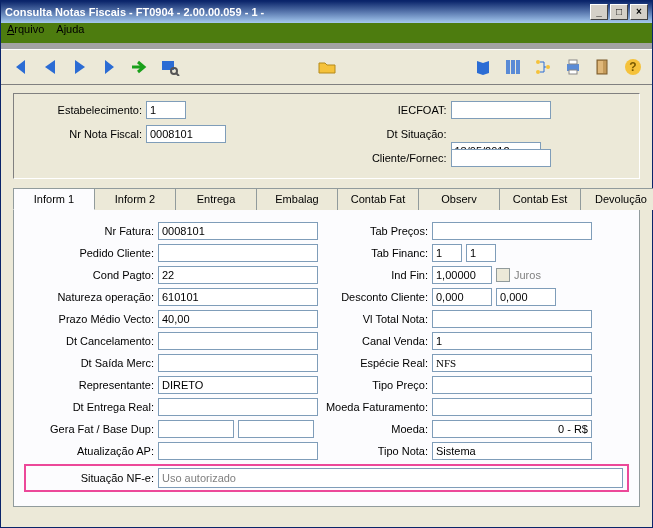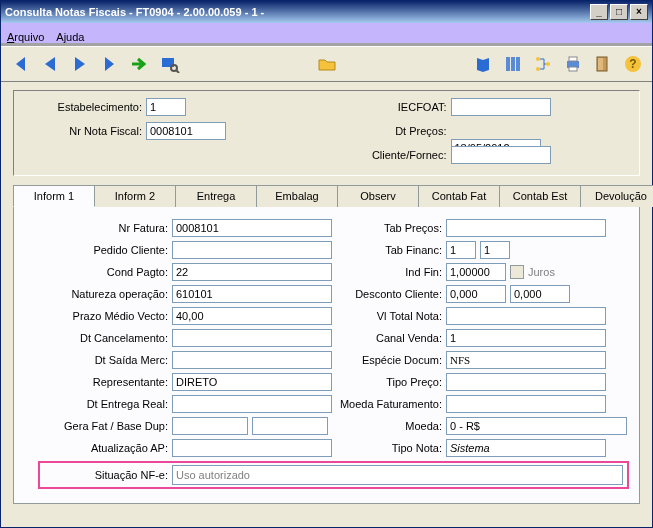--- a/index.html
+++ b/index.html
@@ -1,37 +1,37 @@
 <!DOCTYPE html>
 <html><head>
 <meta charset="utf-8">
 <style>
   html,body{margin:0;padding:0;font-family:Tahoma,Arial,sans-serif;font-size:11px;color:#000;background:#fff}
   .window{width:653px;height:528px;border:1px solid #0a246a;background:#ece9d8;box-sizing:border-box;position:relative}
   .titlebar{height:22px;background:linear-gradient(to bottom,#0a246a,#a6caf0);display:flex;align-items:center;padding:0 4px;color:#fff;font-weight:bold}
   .titlebar .title{flex:1;font-size:11px}
   .titlebar .controls{display:flex;gap:2px}
   .tb-btn{width:16px;height:14px;background:#d4d0c8;color:#000;border:1px solid #fff;border-right-color:#404040;border-bottom-color:#404040;font-size:10px;display:flex;align-items:center;justify-content:center;line-height:1}
-  .menubar{height:20px;background:#c4b5fd;display:flex;align-items:flex-end;padding:0 6px;gap:12px;border-bottom:3px solid #a3a3a3}
+  .menubar{height:20px;background:#4d7c0f;display:flex;align-items:flex-start;padding:0 6px;gap:12px;border-bottom:6px solid #a3a3a3}
   .menubar span{cursor:default}
   .menubar span u{text-decoration:underline}
   .toolbar{height:34px;background:#ece9d8;border-top:1px solid #fff;border-bottom:1px solid #808080;display:flex;align-items:center;padding:0 6px;gap:4px}
   .tool-btn{width:24px;height:24px;display:flex;align-items:center;justify-content:center;border:1px solid transparent}
   .spacer{flex:1}
   .content{padding:8px 12px 4px 12px}
   .header-box{border:1px solid #808080;border-right-color:#fff;border-bottom-color:#fff;padding:6px 8px 10px 8px;background:#ece9d8}
   .row2col{display:flex}
   .col{width:50%;display:flex;flex-direction:column;gap:4px}
   .field{display:flex;align-items:center;gap:4px;height:20px}
   .field label{width:120px;text-align:right}
   .field input{height:18px;border:1px solid #7f9db9;background:#fff;padding:0 3px;font:inherit;box-sizing:border-box}
   .tabs{display:flex;margin-top:8px}
   .tab{padding:4px 10px;border:1px solid #919b9c;border-bottom:none;background:#ece9d8;margin-right:-1px;font-size:11px;position:relative;top:1px;min-width:60px;text-align:center;white-space:nowrap}
   .tab.active{background:#fcfcfe;border-bottom:1px solid #fcfcfe;z-index:2}
-  .tab-panel{border:1px solid #919b9c;background:#fcfcfe;padding:10px 10px 14px 24px}
+  .tab-panel{border:1px solid #919b9c;background:#fcfcfe;padding:10px 10px 14px 10px}
   .form-row{display:flex;align-items:center;height:22px}
   .form-row .lab-l{width:130px;text-align:right;padding-right:4px}
   .form-row .in-l{width:160px}
   .form-row .lab-r{width:110px;text-align:right;padding-right:4px}
   .form-row .in-r{flex:1;display:flex;gap:4px;align-items:center}
   .form-row input{height:18px;border:1px solid #7f9db9;background:#fff;padding:0 3px;font:inherit;box-sizing:border-box;width:100%}
   .form-row .in-r input{width:90px}
   .highlight-row{display:flex;align-items:center;height:24px;border:2px solid #ec4899;margin-top:2px}
   .highlight-row .lab-l{width:128px;text-align:right;padding-right:4px}
   .highlight-row input{height:18px;border:1px solid #7f9db9;background:#fff;padding:0 3px;font:inherit;color:#808080;flex:1;margin-right:4px}
@@ -152,38 +152,38 @@
               <label>Nr Nota Fiscal:</label>
               <input style="width: 80px;" value="0008101">
             </div>
         </div>
         <div class="col">
           <div class="field">
               <label>IECFOAT:</label>
               <input style="width: 100px;" value="">
             </div>
           <div class="field">
-              <label>Dt Preços:</label>
+              <label>Dt Situação:</label>
               <input style="width: 90px; margin-top: 33px;" value="18/05/2012">
             </div>
           <div class="field">
               <label>Cliente/Fornec:</label>
               <input style="width: 100px;" value="">
             </div>
         </div>
       </div>
     </div>
 
     <div class="tabs">
       <div class="tab active">Inform 1</div>
       <div class="tab">Inform 2</div>
       <div class="tab">Entrega</div>
       <div class="tab">Embalag</div>
+      <div class="tab">Contab Fat</div>
       <div class="tab">Observ</div>
-      <div class="tab">Contab Fat</div>
       <div class="tab">Contab Est</div>
       <div class="tab">Devolução</div>
     </div>
 
     <div class="tab-panel">
 
       <div class="form-row">
         <div class="lab-l">Nr Fatura:</div>
         <div class="in-l"><input value="0008101" style=""></div>
         <div class="lab-r">Tab Preços:</div>
@@ -237,21 +237,21 @@
         <div class="in-l"><input value="" style=""></div>
         <div class="lab-r">Canal Venda:</div>
         <div class="in-r">
             <input style="width: 160px;" value="1">
           </div>
       </div>
 
       <div class="form-row">
         <div class="lab-l">Dt Saída Merc:</div>
         <div class="in-l"><input value="" style=""></div>
-        <div class="lab-r">Espécie Docum:</div>
+        <div class="lab-r">Espécie Real:</div>
         <div class="in-r">
             <input style="width: 160px; font-family: Liberation Serif, serif;" value="NFS">
           </div>
       </div>
 
       <div class="form-row">
         <div class="lab-l">Representante:</div>
         <div class="in-l"><input value="DIRETO" style=""></div>
         <div class="lab-r">Tipo Preço:</div>
         <div class="in-r">
@@ -269,30 +269,30 @@
       </div>
 
       <div class="form-row">
         <div class="lab-l">Gera Fat / Base Dup:</div>
         <div class="in-l" style="display:flex;gap:4px">
             <input style="width: 76px;" value="">
             <input style="width: 76px;" value="">
           </div>
         <div class="lab-r">Moeda:</div>
         <div class="in-r">
-            <input style="width: 181px;" value="0 - R$">
+            <input style="width: 160px; text-align: right;" value="0 - R$">
           </div>
       </div>
 
       <div class="form-row">
         <div class="lab-l">Atualização AP:</div>
         <div class="in-l"><input value="" style=""></div>
         <div class="lab-r">Tipo Nota:</div>
         <div class="in-r">
-            <input style="width: 160px; font-style: italic;" value="Sistema">
+            <input style="width: 160px;" value="Sistema">
           </div>
       </div>
 
       <div class="highlight-row">
         <div class="lab-l">Situação NF-e:</div>
         <input readonly="" value="Uso autorizado" style="">
       </div>
 
     </div>
   </div>

